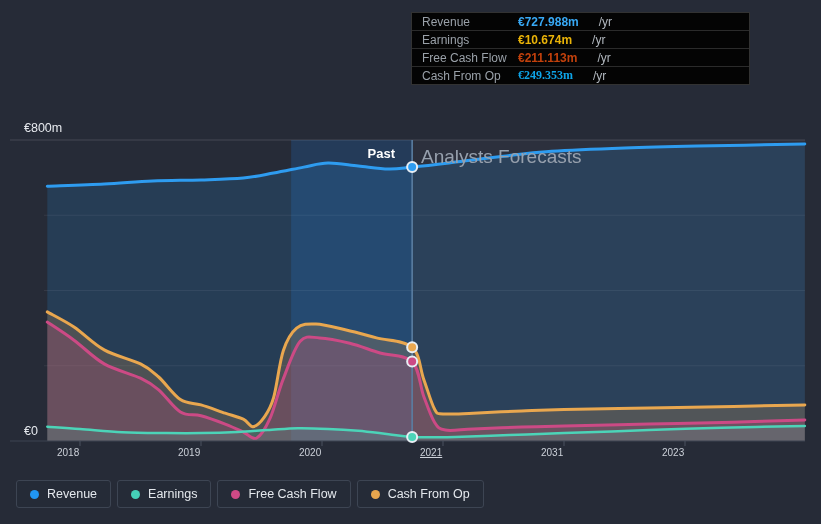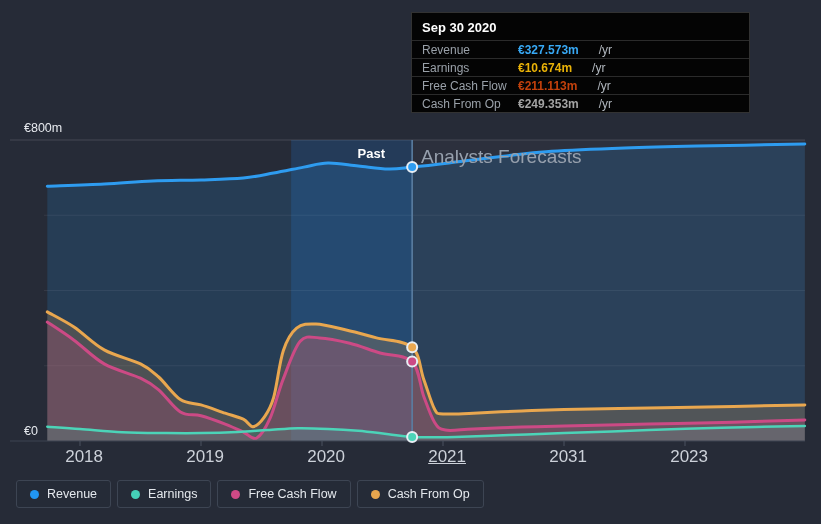--- a/index.html
+++ b/index.html
@@ -2,22 +2,22 @@
 <html><head>
 <meta charset="utf-8">
 <style>
   html,body{margin:0;padding:0;background:#262b37;}
   .screen{position:relative;width:821px;height:524px;background:#262b37;
           font-family:"Liberation Sans",sans-serif;overflow:hidden;}
   #chart-svg{position:absolute;left:0;top:0;}
   .ylabel{position:absolute;color:#e6e9ee;font-size:12.5px;}
   .ylabel-top{left:24px;top:121px;}
   .ylabel-zero{left:24px;top:424px;}
-  .year-label{position:absolute;top:447px;width:46px;text-align:right;color:#ccd1d9;font-size:17px;}
-  .past-label{position:absolute;top:146px;right:436px;color:#ffffff;font-weight:bold;font-size:13px;}
+  .year-label{position:absolute;top:447px;width:46px;text-align:left;color:#ccd1d9;font-size:10px;}
+  .past-label{position:absolute;top:146px;right:426px;color:#ffffff;font-weight:bold;font-size:13px;}
   .forecast-label{position:absolute;top:146px;left:421px;color:#97a0ad;font-size:19px;}
   .tooltip{position:absolute;left:411px;top:12px;width:339px;background:#040404;
            border:1px solid #323232;box-sizing:border-box;z-index:5;}
   .tt-title{padding:7px 10px 5px 10px;color:#ffffff;font-weight:bold;font-size:13px;
             border-bottom:1px solid #2b2b2b;}
   .tt-row{display:flex;align-items:center;height:17px;padding:0 10px;
           border-bottom:1px solid #2b2b2b;font-size:12px;}
   .tt-row:last-child{border-bottom:none;}
   .tt-label{width:96px;color:#9aa1a9;flex-shrink:0;}
   .tt-value{font-weight:bold;}
@@ -71,40 +71,39 @@
       <div class="year-label" style="left: 299px;">2020</div>
       <div class="year-label" style="left: 420px; text-decoration: underline;">2021</div>
       <div class="year-label" style="left: 541px;">2031</div>
       <div class="year-label" style="left: 662px;">2023</div>
     </div>
 
   <div class="past-label">Past</div>
   <div class="forecast-label">Analysts Forecasts</div>
 
   <div class="tooltip">
-    <div class="tt-title">Sep 30 2020</div>
     <div id="tt-rows">
         <div class="tt-row">
           <span class="tt-label">Revenue</span>
-          <span class="tt-value" style="color: rgb(56, 169, 245);">€327.573m</span>
+          <span class="tt-value" style="color: rgb(56, 169, 245);">€727.988m</span>
           <span class="tt-suffix">/yr</span>
         </div>
         <div class="tt-row">
           <span class="tt-label">Earnings</span>
           <span class="tt-value" style="color: #eab308;">€10.674m</span>
           <span class="tt-suffix">/yr</span>
         </div>
         <div class="tt-row">
           <span class="tt-label">Free Cash Flow</span>
           <span class="tt-value" style="color: #c2410c;">€211.113m</span>
           <span class="tt-suffix">/yr</span>
         </div>
         <div class="tt-row">
           <span class="tt-label">Cash From Op</span>
-          <span class="tt-value" style="color: #a3a3a3;">€249.353m</span>
+          <span class="tt-value" style="color: #0ea5e9; font-family: Liberation Serif, serif;">€249.353m</span>
           <span class="tt-suffix">/yr</span>
         </div>
       </div>
   </div>
 
   <div class="legend" id="legend">
       <div class="legend-item">
         <span class="legend-dot" style="background: rgb(33, 150, 243);"></span>
         <span>Revenue</span>
       </div>

